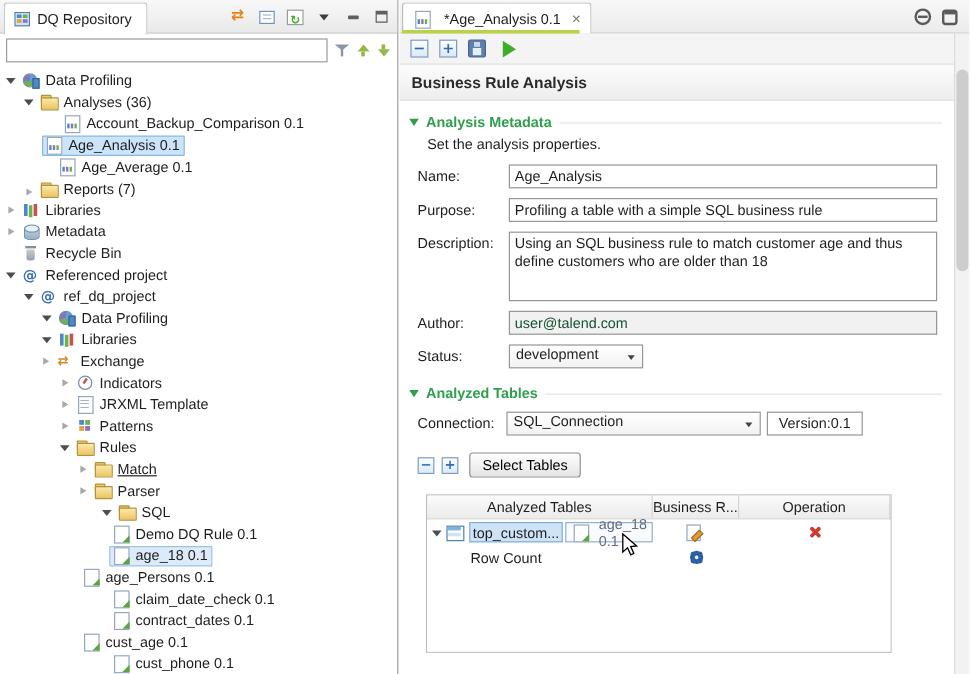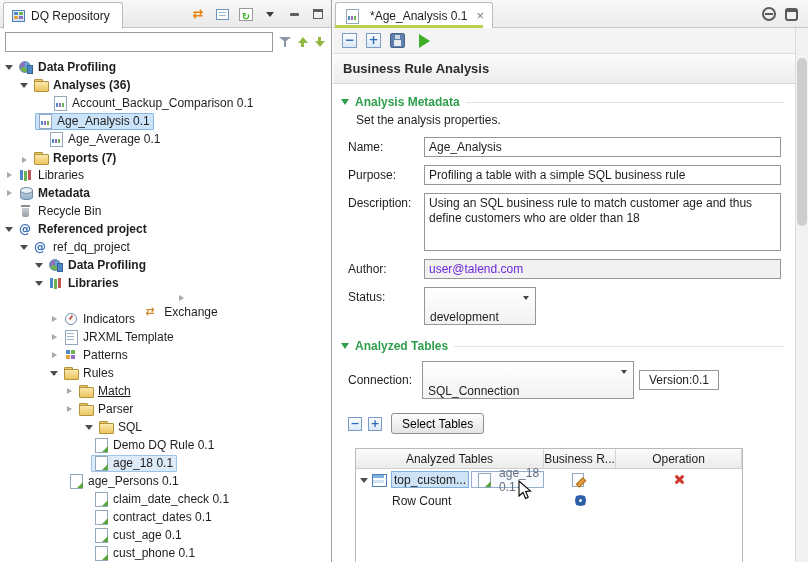--- a/index.html
+++ b/index.html
@@ -34,21 +34,21 @@
   .arr.down::after{content:"";position:absolute;left:4px;top:2px;width:3px;height:4px;background:#93b944}
 
   .repo-tree{position:absolute;left:0;top:58px;right:0;bottom:0;overflow:hidden}
   .tree-row{height:18px;display:flex;align-items:center;white-space:nowrap}
   .twistie{width:11px;height:12px;flex:none;position:relative;margin-right:1px}
   .twistie.collapsed::before{content:"";position:absolute;left:3px;top:3px;width:0;height:0;border-top:3.5px solid transparent;border-bottom:3.5px solid transparent;border-left:5px solid #a8a8a8}
   .twistie.expanded::before{content:"";position:absolute;left:1px;top:4px;width:0;height:0;border-left:4px solid transparent;border-right:4px solid transparent;border-top:5px solid #4d4d4d}
   .selbox{display:flex;align-items:center;height:17px;padding:0 3px 0 1px;border:1px solid transparent;border-radius:1px}
   .tree-row.selected .selbox{background:#cbe4f9;border-color:#88b8e2}
   .tree-row.dragging .selbox{background:#ddebf9;border-color:#9cc3e8}
-  .bold{font-weight:bold}
+  .bold{font-weight:normal}
 
   
   .ticon{width:16px;height:14px;position:relative;flex:none;margin-right:4px;display:inline-block;vertical-align:middle}
   .ticon-profiling::before{content:"";position:absolute;left:1px;top:1px;width:10px;height:10px;border-radius:50%;background:conic-gradient(#5ba3d9 0 140deg,#6cb24e 140deg 260deg,#8e6fc0 260deg 360deg);border:1px solid #6f8fae}
   .ticon-profiling::after{content:"";position:absolute;right:1px;bottom:0;width:4px;height:7px;background:#4d88c8;border:1px solid #39648f}
   .ticon-folder::before{content:"";position:absolute;left:1px;top:1px;width:7px;height:4px;background:#edc868;border:1px solid #b3923c;border-radius:1px 1px 0 0}
   .ticon-folder::after{content:"";position:absolute;left:1px;top:3px;width:13px;height:9px;background:linear-gradient(#fbe8ab,#ecc55f);border:1px solid #b3923c;border-radius:1px}
   .ticon-analysis::before{content:"";position:absolute;left:2px;top:0;width:11px;height:13px;background:#fff;border:1px solid #93a7bd}
   .ticon-analysis::after{content:"";position:absolute;left:4px;top:7px;width:2px;height:4px;background:#4d88c8;box-shadow:3px 0 0 #8e6fc0,6px 0 0 #6cb24e}
   .ticon-libraries::before{content:"";position:absolute;left:2px;top:2px;width:3px;height:10px;background:#4d88c8;box-shadow:4px 1px 0 #6cb24e,8px 0 0 #c0564f}
@@ -93,22 +93,22 @@
 
   .ed-body{position:absolute;left:0;top:84px;right:13px;bottom:0;background:#fff;padding:9px 10px 0 8px;overflow:hidden}
   .sec-hdr{display:flex;align-items:center;gap:6px;margin:2px 0 4px;font-weight:bold}
   .sec-twistie{width:0;height:0;border-left:4px solid transparent;border-right:4px solid transparent;flex:none}
   .sec-line{flex:1;height:1px;background:#e4e4e4}
   .subtitle{margin:1px 0 10px 15px}
   .form{display:grid;grid-template-columns:74px 1fr;gap:8px 2px;margin:0 4px 0 7px;align-items:start}
   .form label{padding-top:3px}
   .inp{width:100%;height:20px;border:1px solid #969696;padding:0 4px;font:12px "Liberation Sans",sans-serif;color:#1e1e1e;background:#fff}
   textarea.inp{height:58px;resize:none;padding:2px 4px;line-height:15px;overflow:hidden}
-  .inp.disabled{background:#f1f1f1;color:#6d28d9}
-  .combo{display:inline-flex;align-items:flex-end;height:38px;border:1px solid #969696;background:linear-gradient(#ffffff,#f2f2f2);position:relative;padding:0 20px 0 5px}
+  .inp.disabled{background:#f1f1f1;color:#14532d}
+  .combo{display:inline-flex;align-items:flex-start;height:20px;border:1px solid #969696;background:linear-gradient(#ffffff,#f2f2f2);position:relative;padding:0 20px 0 5px}
   .combo::after{content:"";position:absolute;right:6px;top:8px;border-left:3.5px solid transparent;border-right:3.5px solid transparent;border-top:4px solid #444}
   .combo.small{width:112px}
   .combo.conn{width:212px}
   .conn-row{display:grid;grid-template-columns:74px auto 1fr;align-items:center;margin:8px 4px 0 7px}
   .version-box{height:20px;border:1px solid #969696;padding:0 9px;line-height:18px;margin-left:5px;justify-self:start;background:#fff}
   .tbl-tools{display:flex;align-items:center;gap:6px;margin:14px 0 0 7px}
   .tbl-tools .tb-sq{width:14px;height:14px;font:bold 11px/12px "DejaVu Sans",sans-serif}
   .btn{height:21px;padding:0 10px;margin-left:3px;border:1px solid #8f8f8f;border-radius:3px;background:linear-gradient(#fefefe,#e4e4e4);font:12px "Liberation Sans",sans-serif}
 
   .tbl{margin:14px 0 0 14px;width:388px;border:1px solid #b9b9b9}
@@ -262,21 +262,21 @@
             <span class="tlabel bold">Data Profiling</span>
           </span>
         </div>
         <div class="tree-row" style="padding-left: 34px;">
           <span class="twistie expanded"></span>
           <span class="selbox">
             <span class="ticon ticon-libraries"></span>
             <span class="tlabel bold">Libraries</span>
           </span>
         </div>
-        <div class="tree-row" style="padding-left: 33px; flex-direction: column;">
+        <div class="tree-row" style="padding-left: 33px;">
           <span class="twistie collapsed"></span>
           <span class="selbox">
             <span class="ticon ticon-exchange"></span>
             <span class="tlabel">Exchange</span>
           </span>
         </div>
         <div class="tree-row" style="padding-left: 49px;">
           <span class="twistie collapsed"></span>
           <span class="selbox">
             <span class="ticon ticon-indicators"></span>
@@ -353,21 +353,21 @@
             <span class="tlabel">claim_date_check 0.1</span>
           </span>
         </div>
         <div class="tree-row" style="padding-left: 79px;">
           <span class="twistie"></span>
           <span class="selbox">
             <span class="ticon ticon-rule"></span>
             <span class="tlabel">contract_dates 0.1</span>
           </span>
         </div>
-        <div class="tree-row" style="padding-left: 79px;">
+        <div class="tree-row" style="padding-left: 54px;">
           <span class="twistie"></span>
           <span class="selbox">
             <span class="ticon ticon-rule"></span>
             <span class="tlabel">cust_age 0.1</span>
           </span>
         </div>
         <div class="tree-row" style="padding-left: 79px;">
           <span class="twistie"></span>
           <span class="selbox">
             <span class="ticon ticon-rule"></span>

